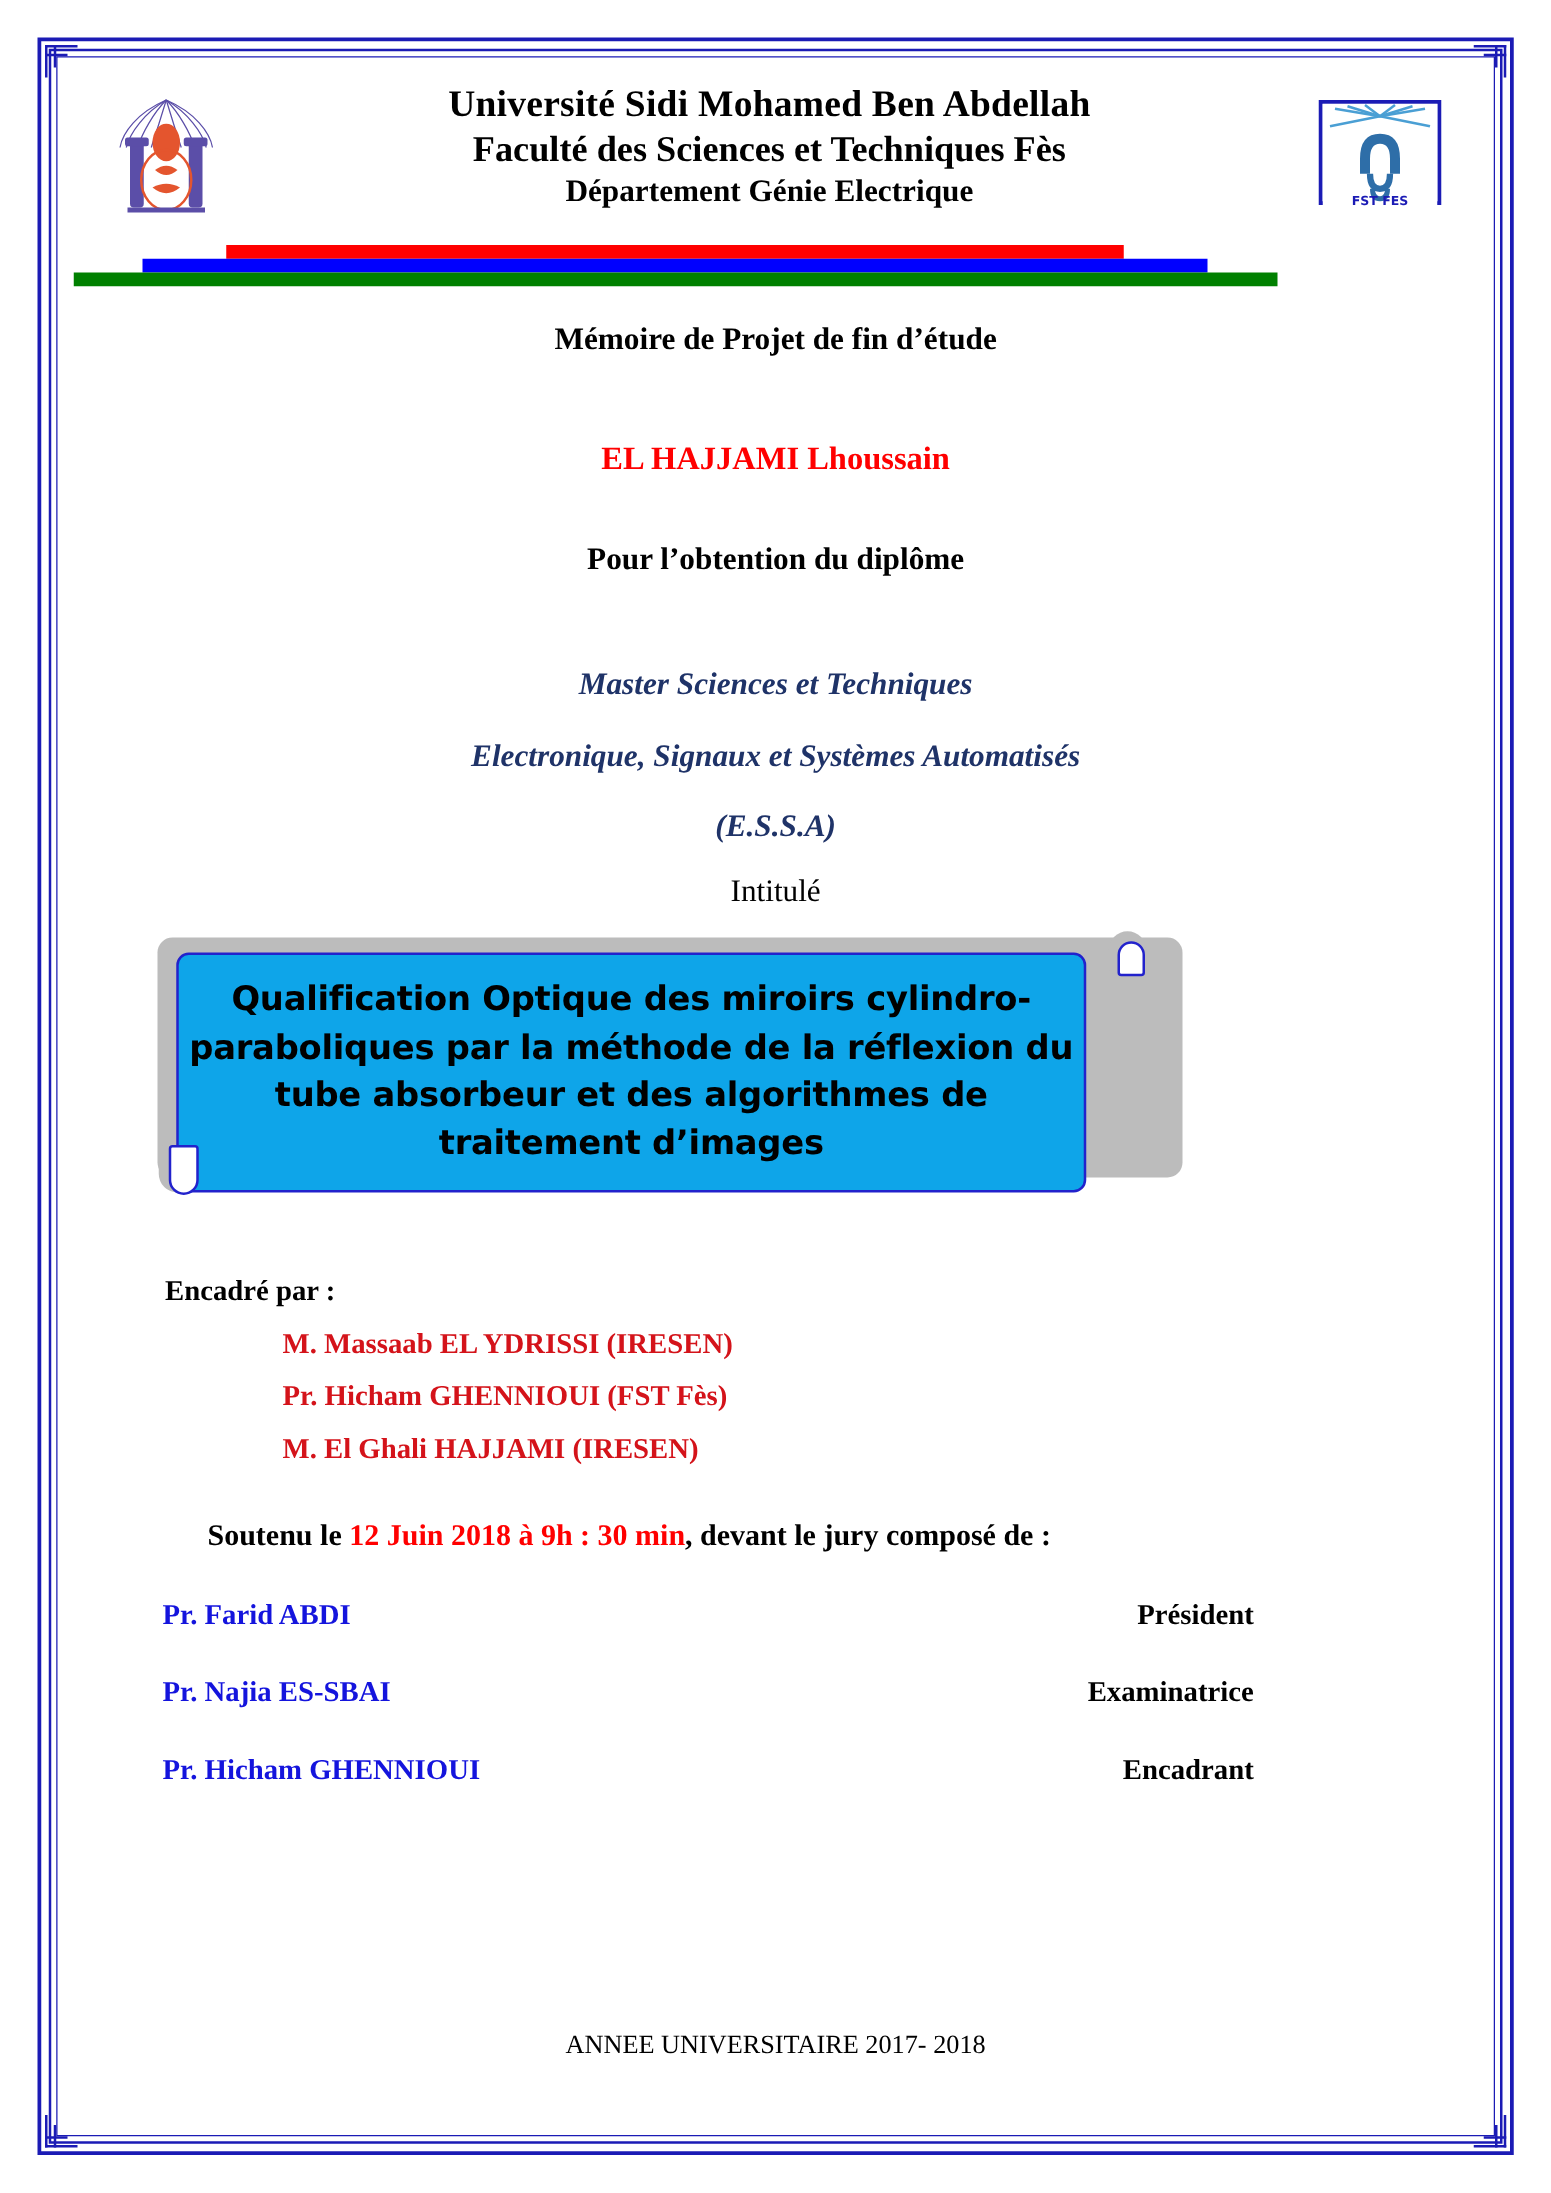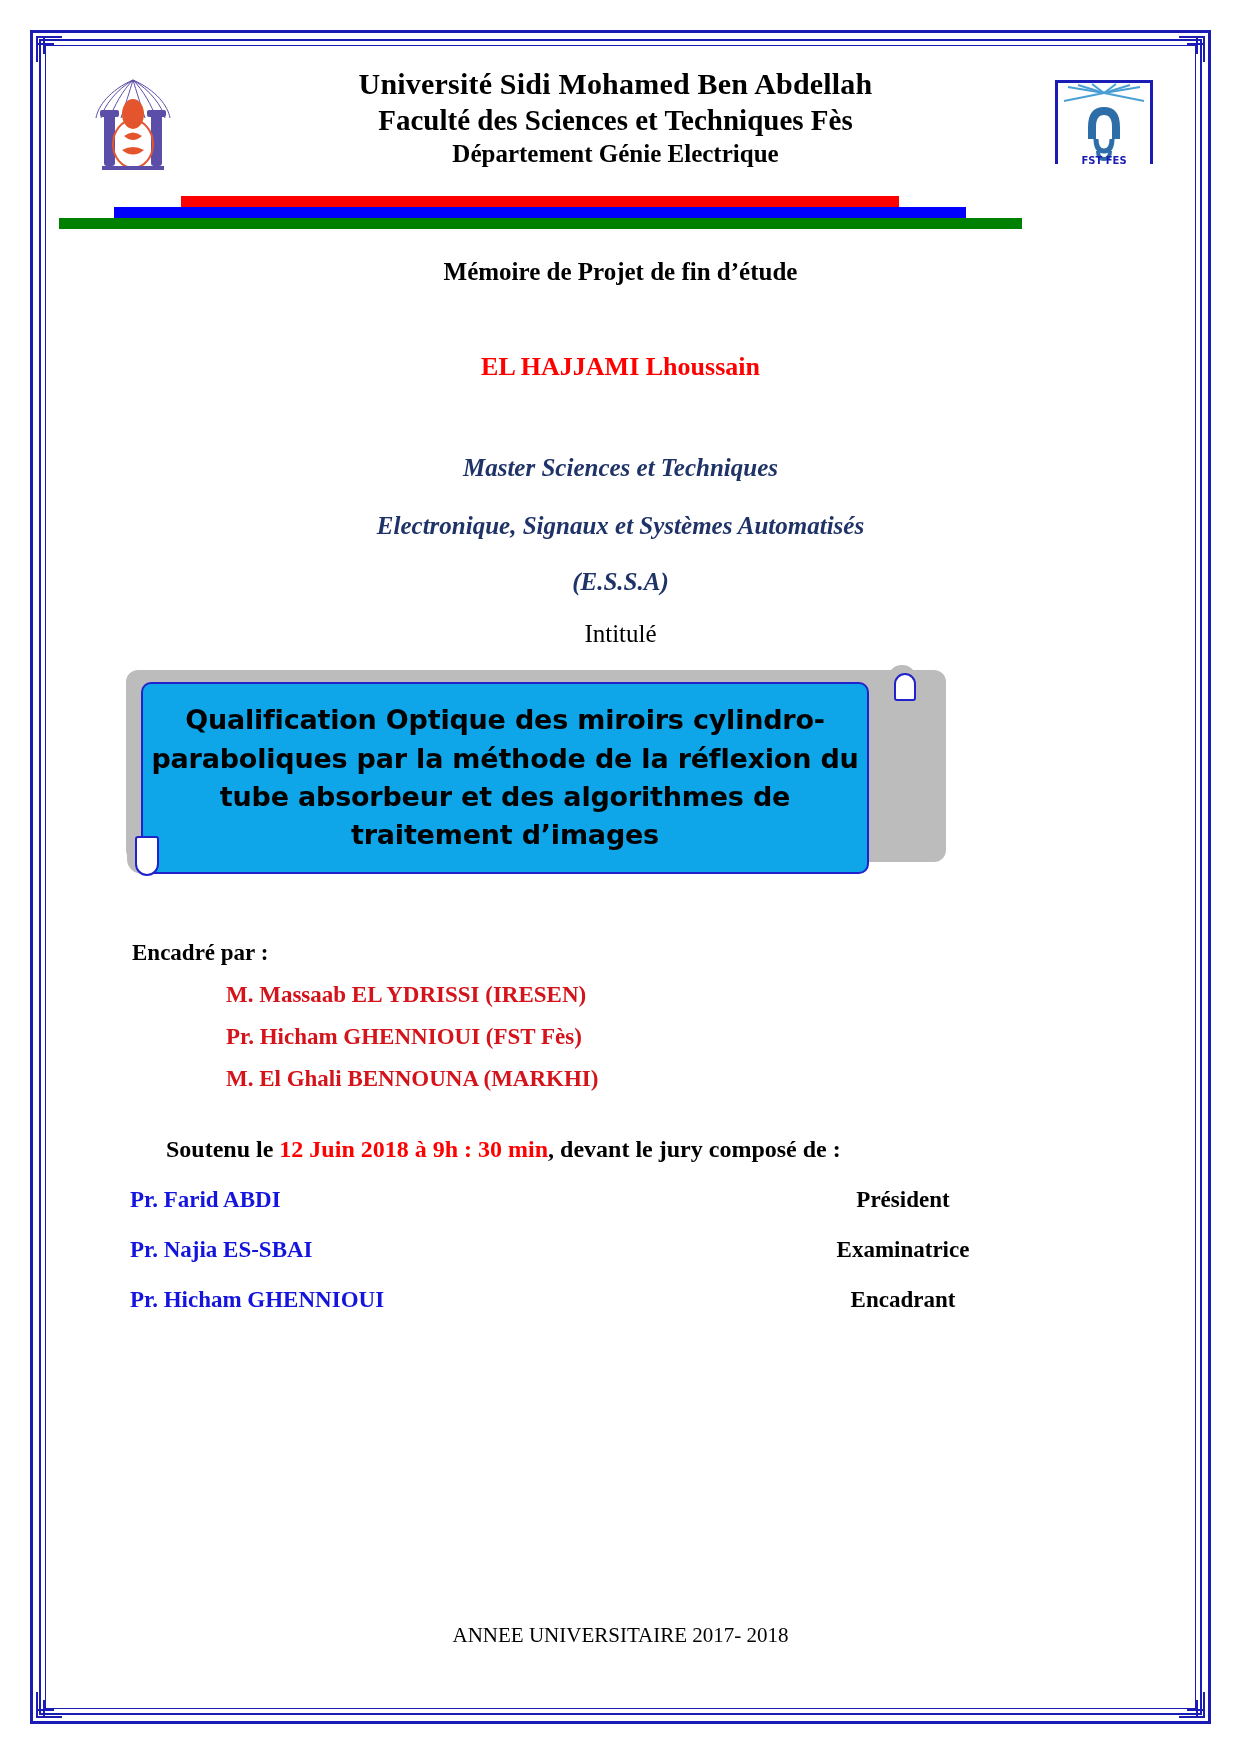--- a/index.html
+++ b/index.html
@@ -373,21 +373,22 @@
     font-weight: bold;
     color: #1414dd;
     flex: 0 0 auto;
   }
   .jury-role {
     font-size: 23px;
     font-weight: bold;
     color: #000000;
     flex: 0 0 auto;
     width: 200px;
-    text-align: center;
+    text-align: right;
+    margin-top: 12px;
   }
 
   
   .footer {
     position: absolute;
     left: 0;
     right: 0;
     bottom: 58px;
     text-align: center;
     font-size: 21px;
@@ -485,20 +486,21 @@
 
     <div class="bars">
       <div class="bar bar-red"></div>
       <div class="bar bar-blue"></div>
       <div class="bar bar-green"></div>
     </div>
 
     <div class="mid">
       <div class="t-memoire">Mémoire de Projet de fin d’étude</div>
       <div class="t-author">EL HAJJAMI Lhoussain</div>
+      <div class="t-diplome">Pour l’obtention du diplôme</div>
       <div class="t-master">Master Sciences et Techniques</div>
       <div class="t-spec">Electronique, Signaux et Systèmes Automatisés</div>
       <div class="t-essa">(E.S.S.A)</div>
       <div class="t-intitule">Intitulé</div>
     </div>
 
     <div class="scroll-wrap">
       <div class="scroll-shadow"></div>
       <div class="curl-tr">
         <span class="sh"></span>
@@ -511,21 +513,21 @@
         <span class="sh"></span>
           <span class="ln"></span>
       </div>
     </div>
 
     <div class="sup-block">
       <div class="sup-label">Encadré par :</div>
       <div class="sup-list">
         <div class="sup-item">M. Massaab EL YDRISSI (IRESEN)</div>
         <div class="sup-item">Pr. Hicham GHENNIOUI (FST Fès)</div>
-        <div class="sup-item">M. El Ghali BENNOUNA (MARKHI)</div>
+        <div class="sup-item">M. El Ghali HAJJAMI (IRESEN)</div>
       </div>
     </div>
 
     <div class="soutenu"><span>Soutenu le </span><span class="date">12 Juin 2018 à 9h : 30 min</span><span>, devant le jury composé de :</span></div>
 
     <div class="jury">
       <div class="jury-row">
         <div class="jury-name">Pr. Farid ABDI</div>
         <div class="jury-role">Président</div>
       </div>

